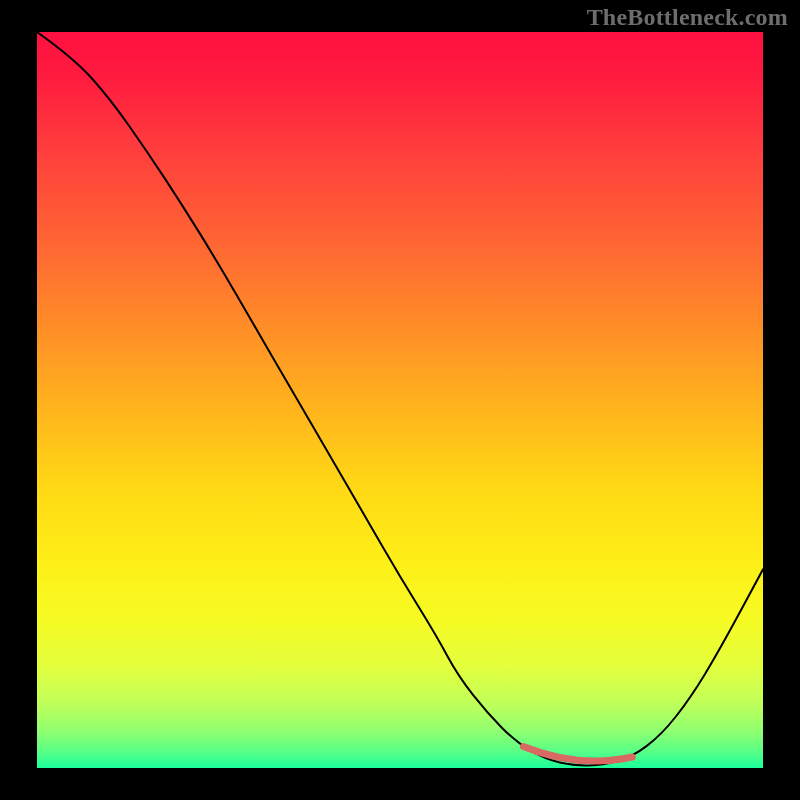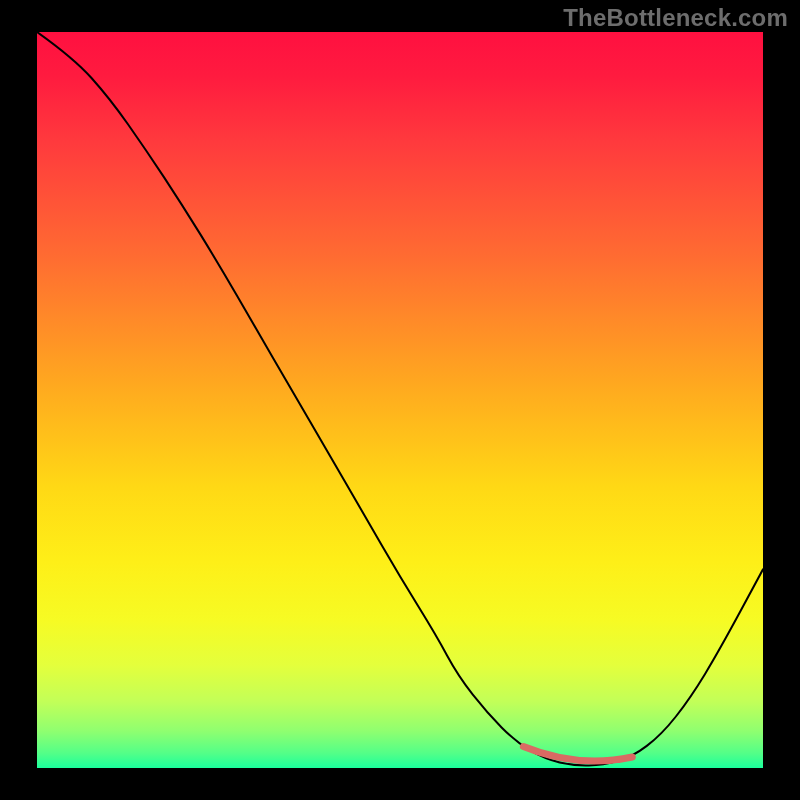--- a/index.html
+++ b/index.html
@@ -8,21 +8,21 @@
     width: 800px;
     height: 800px;
     background: #000;
     position: relative;
   }
   .watermark {
     position: absolute;
     top: 4px;
     right: 12px;
     color: #6d6d6d;
-    font-family: Liberation Sans, sans-serif;
+    font-family: Liberation Serif, serif;
     font-size: 24px;
     font-weight: bold;
     letter-spacing: 0.2px;
     user-select: none;
   }
   .plot-area {
     position: absolute;
     left: 37px;
     top: 32px;
     width: 726px;

